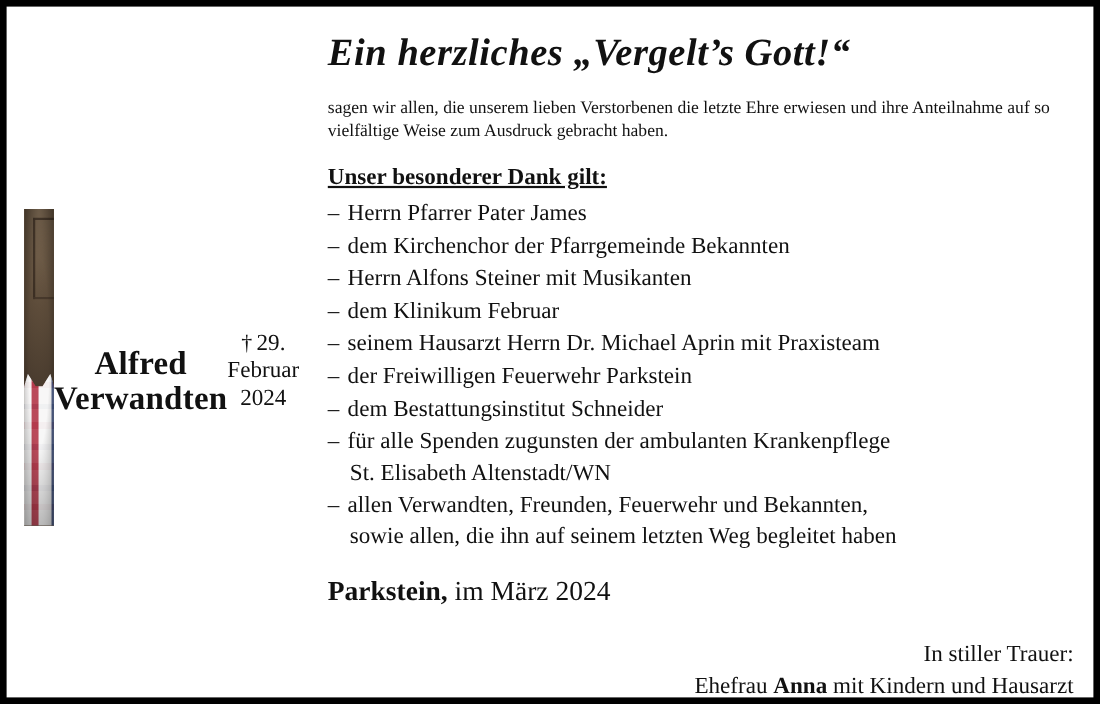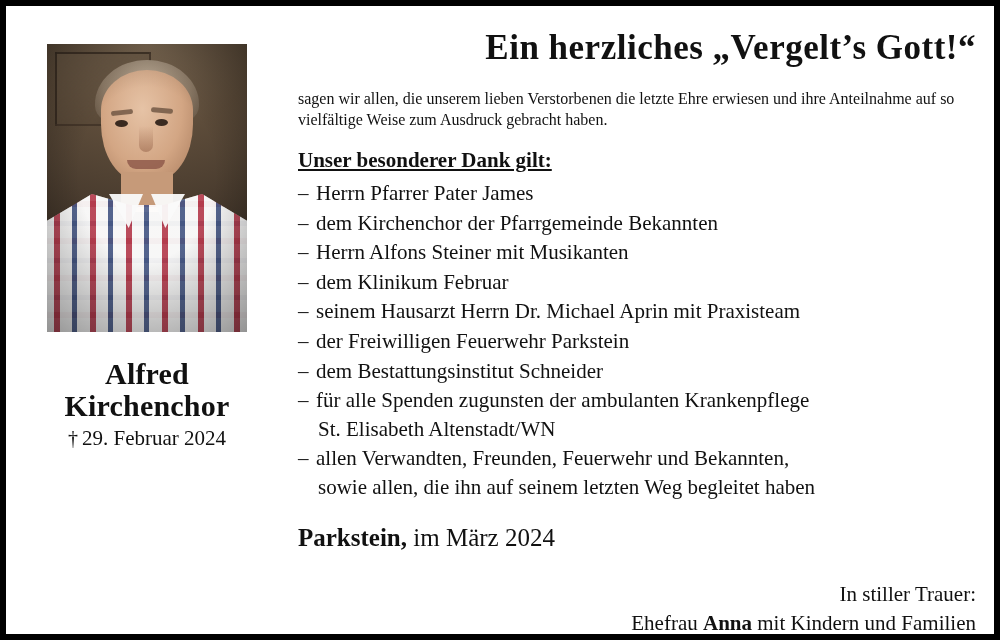--- a/index.html
+++ b/index.html
@@ -29,23 +29,23 @@
     box-sizing: border-box;
     padding: 10px 14px 10px 16px;
     display: flex;
     flex-direction: row;
   }
   
   .left-col {
     width: 250px;
     flex: 0 0 250px;
     display: flex;
-    flex-direction: column;
     align-items: center;
     padding-top: 28px;
+    justify-content: space-between;
   }
   .portrait {
     width: 200px;
     height: 288px;
     position: relative;
     overflow: hidden;
     background: #4a3b30;
   }
   
   .photo-bg {
@@ -177,22 +177,23 @@
     flex: 1 1 auto;
     padding-left: 26px;
     padding-right: 4px;
     padding-top: 12px;
     display: flex;
     flex-direction: column;
   }
   .headline {
     font-size: 35px;
     font-weight: bold;
+    font-style: italic;
     letter-spacing: 0.5px;
-    text-align: right;
+    text-align: left;
     margin: 0 0 20px 0;
     white-space: nowrap;
   }
   .intro {
     font-size: 16px;
     line-height: 1.32;
     margin: 0 0 18px 0;
   }
   .thanks-title {
     font-size: 21px;
@@ -256,21 +257,21 @@
         <div class="photo-nose"></div>
         <div class="photo-mouth"></div>
         <div class="photo-neck"></div>
         <div class="photo-shirt"></div>
         <div class="photo-collar"></div>
         <div class="photo-vignette"></div>
       </div>
 
       <div class="deceased-name">
         <div>Alfred</div>
-        <div>Kirchenchor</div>
+        <div>Verwandten</div>
       </div>
 
       <div class="deceased-date">
         <span class="cross">†</span><span>29. Februar 2024</span>
       </div>
     </div>
 
     <div class="right-col">
       <h1 class="headline">Ein  herzliches  „Vergelt’s  Gott!“</h1>
 
@@ -322,18 +323,18 @@
           </span>
         </li>
       </ul>
 
       <div class="place-line">
         <b>Parkstein,</b><span> im März 2024</span>
       </div>
 
       <div class="mourners">
         <div class="l1">In stiller Trauer:</div>
-        <div class="l2"><span>Ehefrau </span><b>Anna</b><span> mit Kindern und Familien</span></div>
+        <div class="l2"><span>Ehefrau </span><b>Anna</b><span> mit Kindern und Hausarzt</span></div>
       </div>
     </div>
 
   </div>
 </div>
 
 </body></html>

